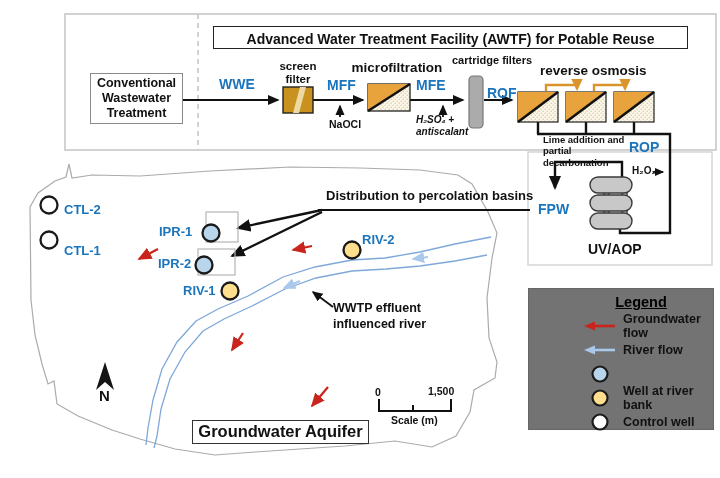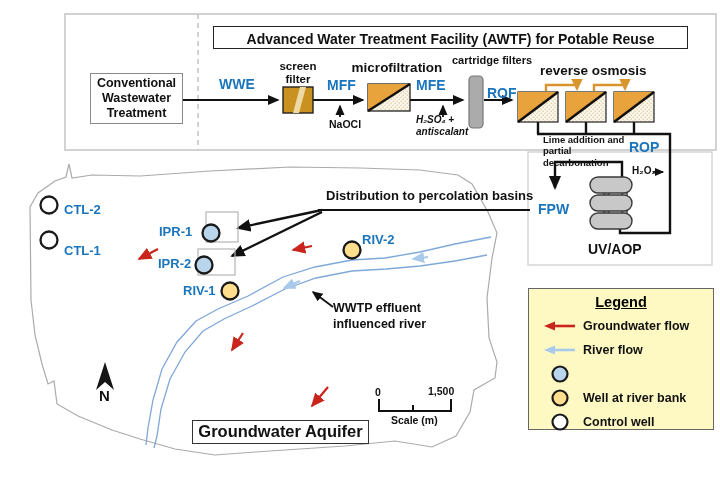--- a/index.html
+++ b/index.html
@@ -6,21 +6,21 @@
   #stage{position:relative;width:720px;height:478px;background:#fff;overflow:hidden;
          font-family:"Liberation Sans","DejaVu Sans",sans-serif;}
   #linework{position:absolute;left:0;top:0;}
   .lbl{position:absolute;font-weight:bold;color:#111;white-space:nowrap;line-height:1.2;}
   .wrap{white-space:normal;}
   .blue{color:#1B75BC;}
   .ctr{text-align:center;}
   .boxed{border:1.5px solid #222;display:flex;align-items:center;justify-content:center;}
   .thinbox{border:1.2px solid #8a8a8a;}
   #legend-box{position:absolute;left:528px;top:288px;width:186px;height:142px;
-              border:1.5px solid #666;background:#fef9c3;box-sizing:border-box;padding-top:5px;}
+              border:1.5px solid #666;background:#737373;box-sizing:border-box;padding-top:5px;padding-left:40px;}
   #legend-title{font-weight:bold;font-size:14.5px;text-align:center;text-decoration:underline;margin-bottom:4px;}
   .legend-row{display:flex;align-items:center;height:24px;padding-left:8px;}
   .legend-sym{width:46px;display:flex;justify-content:center;align-items:center;flex:0 0 46px;}
   .legend-lab{font-weight:bold;font-size:12.5px;color:#111;}
 </style>
 </head>
 <body>
 
 <div id="stage">
 

